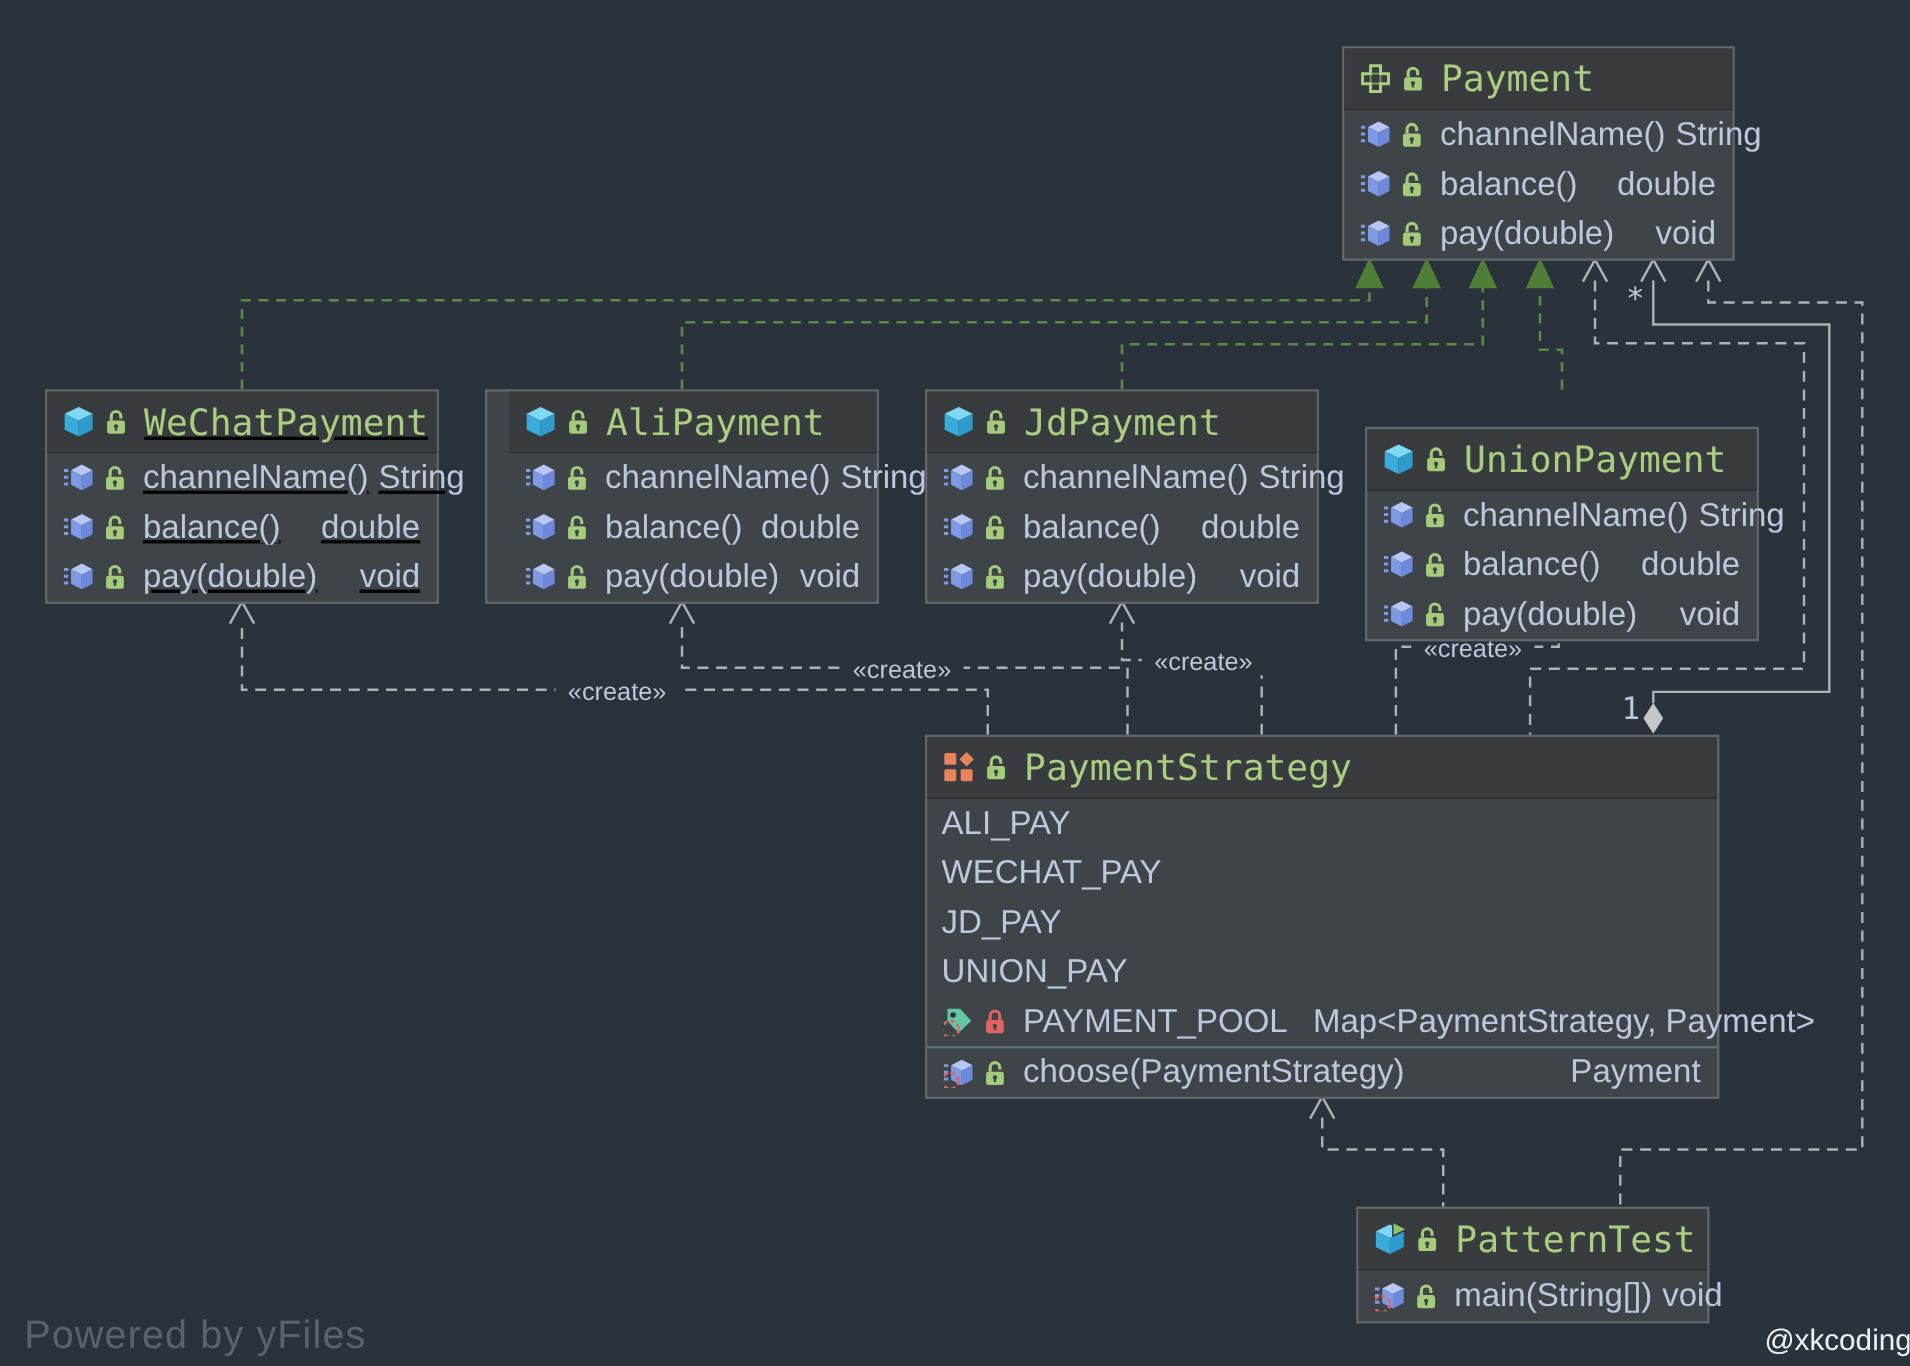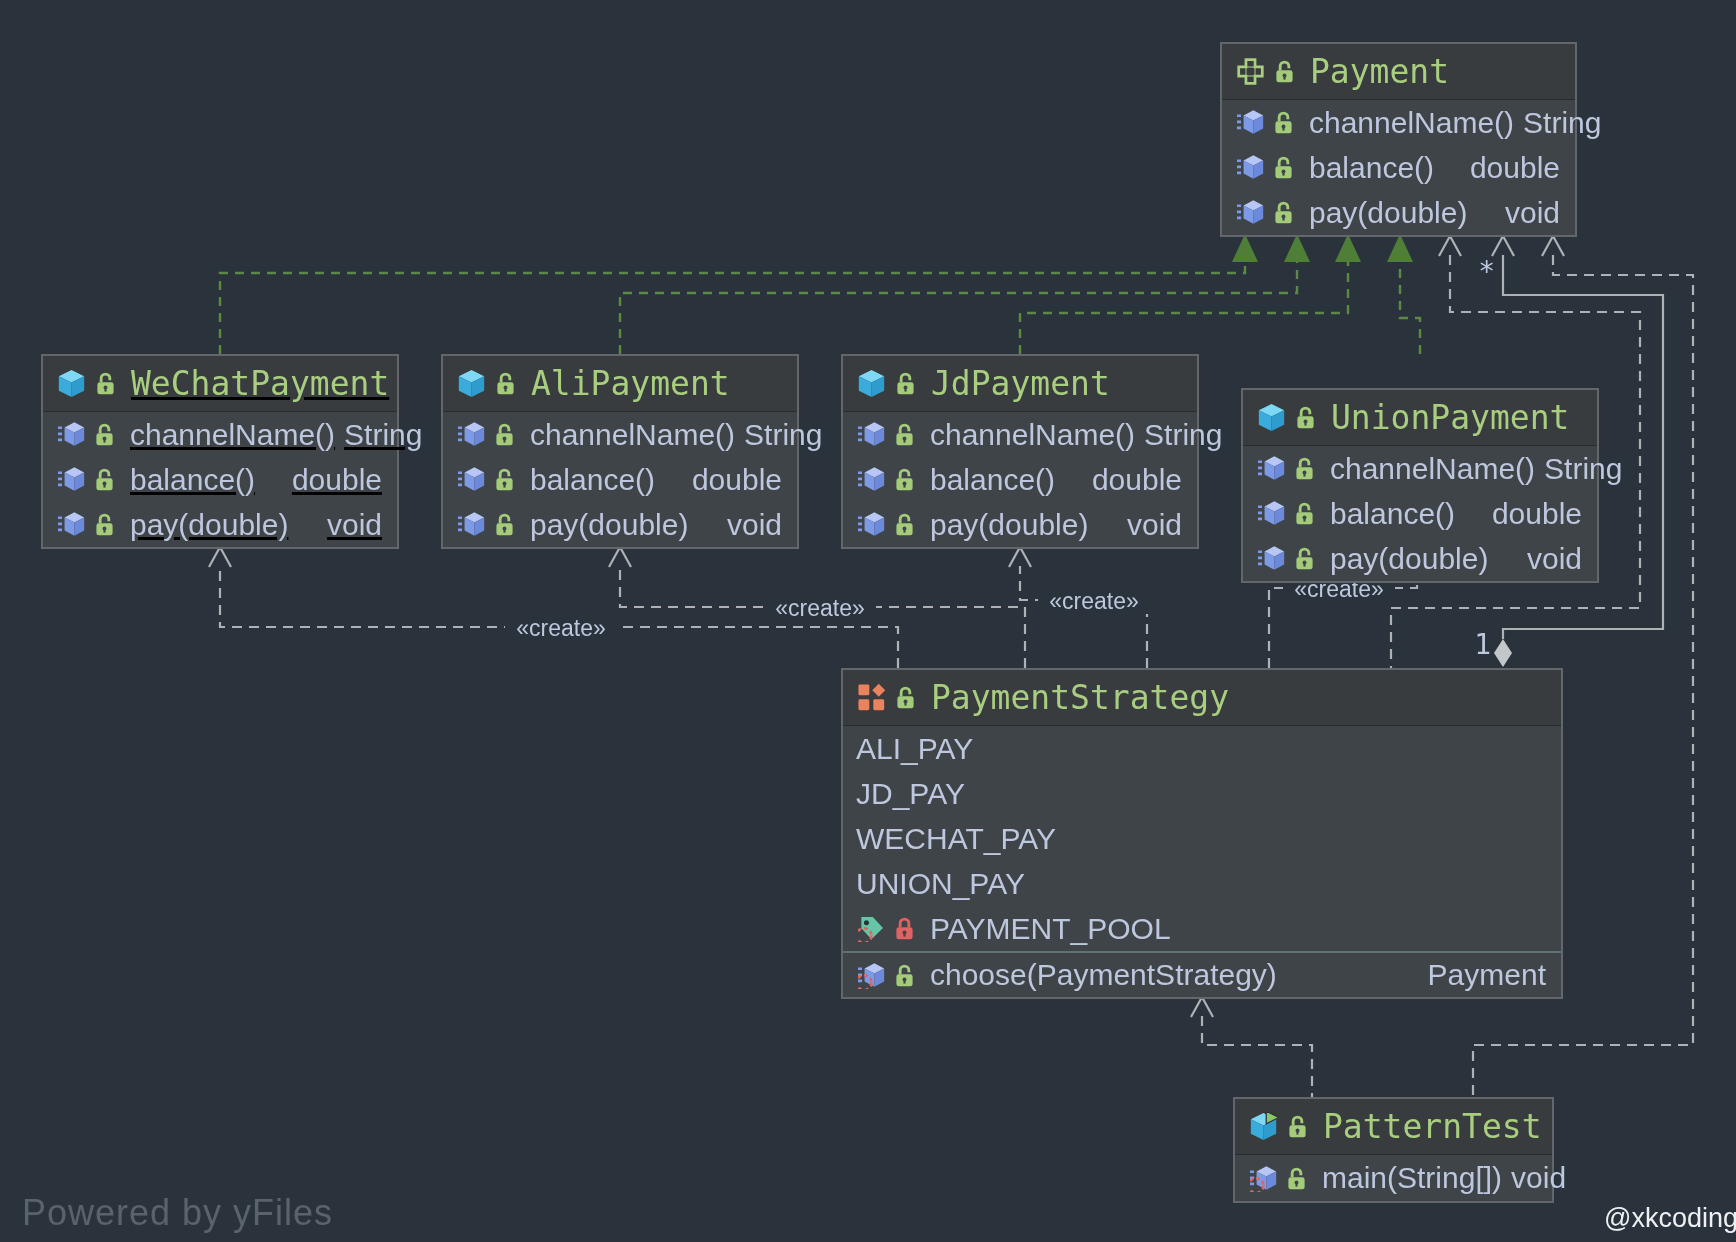--- a/index.html
+++ b/index.html
@@ -244,21 +244,21 @@
         <use href="#sym-method"></use>
       </svg>
     <svg class="lkicon">
         <use href="#sym-lock-open"></use>
       </svg>
     <span class="mname">pay(double)</span>
     <span class="mtype">void</span>
   </div>
 </div>
 
-<div class="box" style="left:441px;top:354px;width:358px;">
+<div class="box" style="left:441px;top:354px;width:358px;padding-left:20px;">
   <div class="hdr">
     <svg class="ticon">
         <use href="#sym-class"></use>
       </svg>
     <svg class="lkicon">
         <use href="#sym-lock-open"></use>
       </svg>
     <span class="title">AliPayment</span>
   </div>
   <div class="row">
@@ -384,36 +384,37 @@
       </svg>
     <svg class="lkicon">
         <use href="#sym-lock-open"></use>
       </svg>
     <span class="title">PaymentStrategy</span>
   </div>
   <div class="row plain">
     <span>ALI_PAY</span>
   </div>
   <div class="row plain">
+    <span>WECHAT_PAY</span>
+  </div>
+  <div class="row plain">
     <span>JD_PAY</span>
-  </div>
-  <div class="row plain">
-    <span>WECHAT_PAY</span>
   </div>
   <div class="row plain">
     <span>UNION_PAY</span>
   </div>
   <div class="row">
     <svg class="ticon">
         <use href="#sym-field-static"></use>
       </svg>
     <svg class="lkicon">
         <use href="#sym-lock-closed"></use>
       </svg>
     <span class="mname">PAYMENT_POOL</span>
+    <span class="mtype-inline">Map&lt;PaymentStrategy, Payment&gt;</span>
   </div>
   <div class="row method-sep">
     <svg class="ticon">
         <use href="#sym-method-static"></use>
       </svg>
     <svg class="lkicon">
         <use href="#sym-lock-open"></use>
       </svg>
     <span class="mname">choose(PaymentStrategy)</span>
     <span class="mtype">Payment</span>

